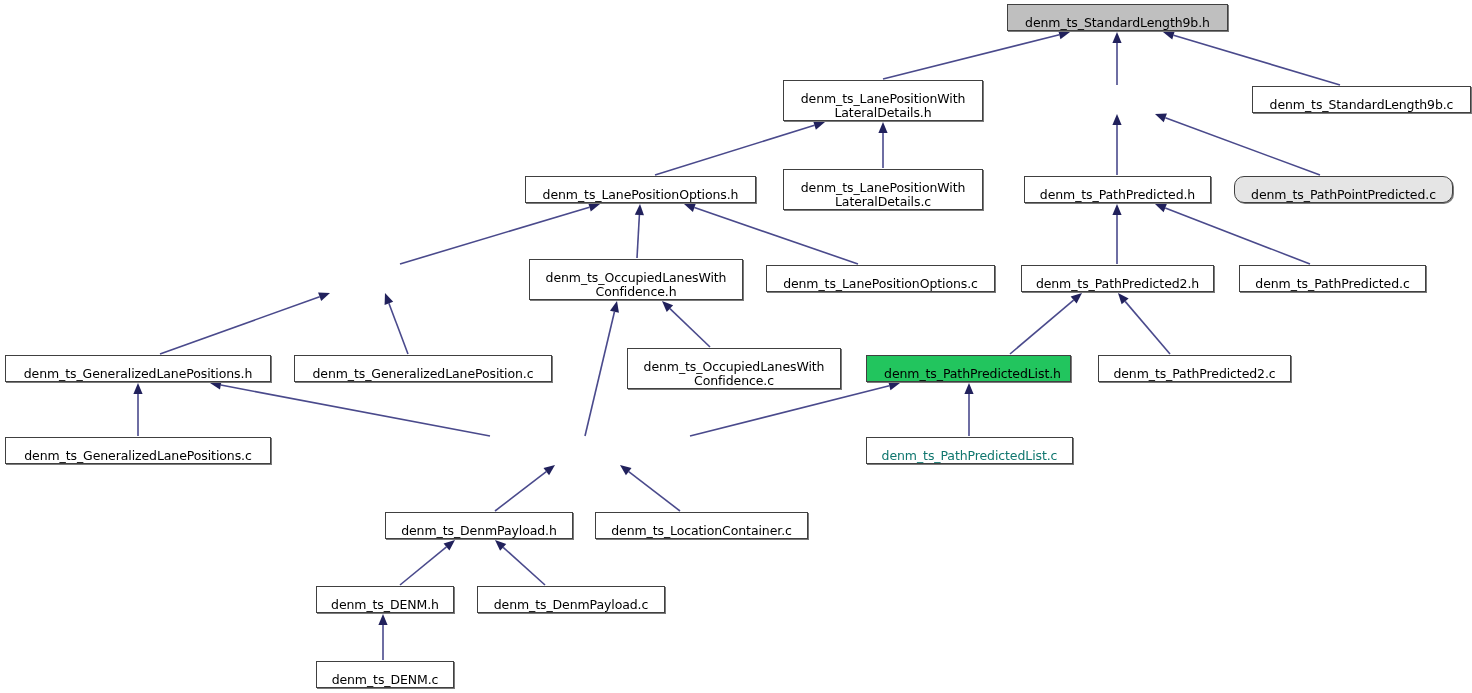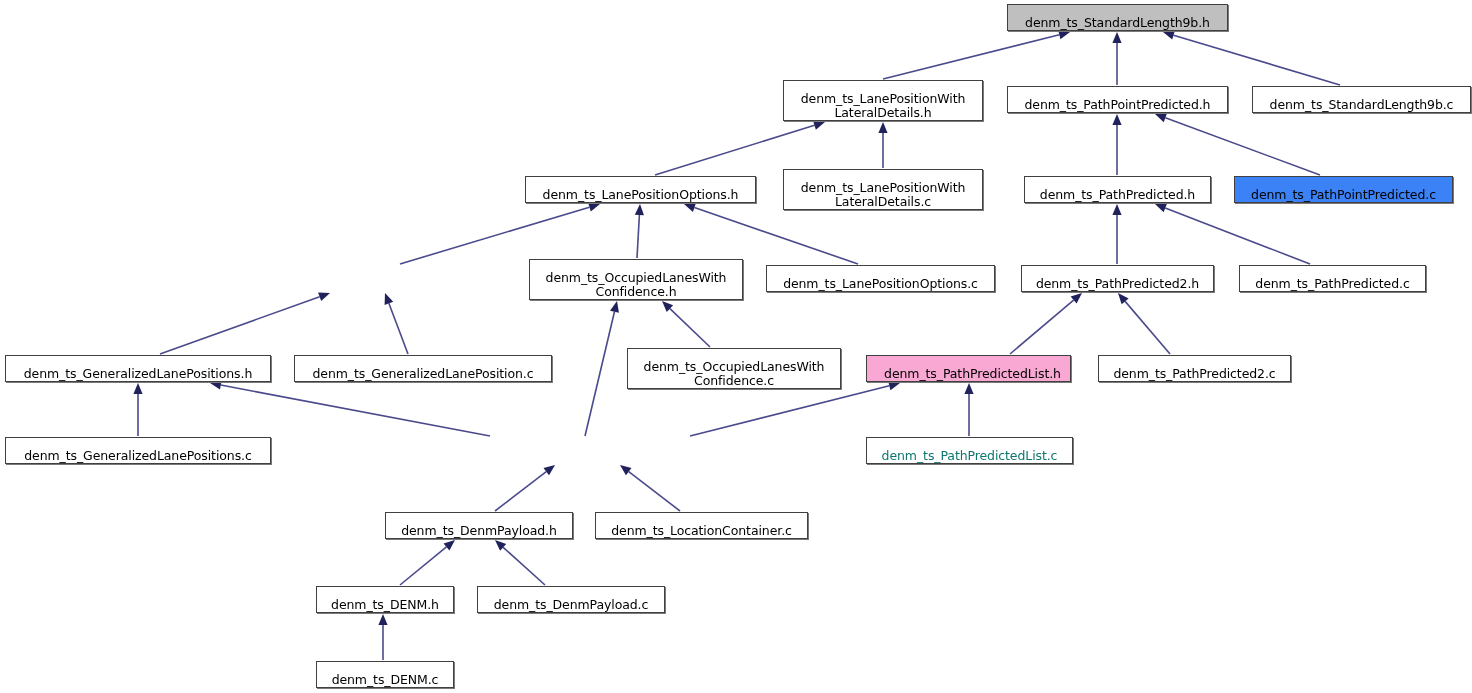--- a/index.html
+++ b/index.html
@@ -168,37 +168,36 @@
       </g>
       <g>
         <line x1="383" y1="660" x2="383.00" y2="625.00" stroke="#4a4a8c" stroke-width="1.6"></line>
         <polygon points="383,614 387.60,625.00 378.40,625.00" fill="#21215c"></polygon>
       </g>
     </svg>
   <div id="node-layer">
       <div class="graph-node root" title="denm_ts_StandardLength9b.h" style="left: 1007px; top: 4px; width: 221px; height: 27px; background: rgb(191, 191, 191); border-color: rgb(64, 64, 64); color: rgb(0, 0, 0);"><span class="node-label">denm_ts_StandardLength9b.h</span></div>
       <div class="graph-node" title="denm_ts_LanePositionWithLateralDetails.h" style="left: 783px; top: 80px; width: 200px; height: 41px; background: rgb(255, 255, 255); border-color: rgb(64, 64, 64); color: rgb(0, 0, 0);"><span class="node-label">denm_ts_LanePositionWith
 LateralDetails.h</span></div>
-      <div class="graph-node" title="denm_ts_PathPointPredicted.h" style="left: 1007px; top: 86px; width: 221px; height: 27px; background: rgb(255, 255, 255); border-color: rgb(64, 64, 64); color: rgb(0, 0, 0);"><span class="node-label">denm_ts_PathPointPredicted.h</span></div>
       <div class="graph-node" title="denm_ts_StandardLength9b.c" style="left: 1252px; top: 86px; width: 219px; height: 27px; background: rgb(255, 255, 255); border-color: rgb(64, 64, 64); color: rgb(0, 0, 0);"><span class="node-label">denm_ts_StandardLength9b.c</span></div>
       <div class="graph-node" title="denm_ts_LanePositionOptions.h" style="left: 525px; top: 176px; width: 231px; height: 27px; background: rgb(255, 255, 255); border-color: rgb(64, 64, 64); color: rgb(0, 0, 0);"><span class="node-label">denm_ts_LanePositionOptions.h</span></div>
       <div class="graph-node" title="denm_ts_LanePositionWithLateralDetails.c" style="left: 783px; top: 169px; width: 200px; height: 41px; background: rgb(255, 255, 255); border-color: rgb(64, 64, 64); color: rgb(0, 0, 0);"><span class="node-label">denm_ts_LanePositionWith
 LateralDetails.c</span></div>
       <div class="graph-node" title="denm_ts_PathPredicted.h" style="left: 1024px; top: 176px; width: 187px; height: 27px; background: rgb(255, 255, 255); border-color: rgb(64, 64, 64); color: rgb(0, 0, 0);"><span class="node-label">denm_ts_PathPredicted.h</span></div>
-      <div class="graph-node" title="denm_ts_PathPointPredicted.c" style="left: 1234px; top: 176px; width: 219px; height: 27px; background: #3b82f6; border-color: rgb(64, 64, 64); color: rgb(0, 0, 0);"><span class="node-label">denm_ts_PathPointPredicted.c</span></div>
+      <div class="graph-node" title="denm_ts_PathPointPredicted.c" style="left: 1234px; top: 176px; width: 219px; height: 27px; background: #e5e5e5; border-color: rgb(64, 64, 64); color: rgb(0, 0, 0); border-radius: 10px;"><span class="node-label">denm_ts_PathPointPredicted.c</span></div>
       <div class="graph-node" title="denm_ts_OccupiedLanesWithConfidence.h" style="left: 529px; top: 259px; width: 214px; height: 41px; background: rgb(255, 255, 255); border-color: rgb(64, 64, 64); color: rgb(0, 0, 0);"><span class="node-label">denm_ts_OccupiedLanesWith
 Confidence.h</span></div>
       <div class="graph-node" title="denm_ts_LanePositionOptions.c" style="left: 766px; top: 265px; width: 229px; height: 27px; background: rgb(255, 255, 255); border-color: rgb(64, 64, 64); color: rgb(0, 0, 0);"><span class="node-label">denm_ts_LanePositionOptions.c</span></div>
       <div class="graph-node" title="denm_ts_PathPredicted2.h" style="left: 1021px; top: 265px; width: 193px; height: 27px; background: rgb(255, 255, 255); border-color: rgb(64, 64, 64); color: rgb(0, 0, 0);"><span class="node-label">denm_ts_PathPredicted2.h</span></div>
       <div class="graph-node" title="denm_ts_GeneralizedLanePositions.h" style="left: 5px; top: 355px; width: 266px; height: 27px; background: rgb(255, 255, 255); border-color: rgb(64, 64, 64); color: rgb(0, 0, 0);"><span class="node-label">denm_ts_GeneralizedLanePositions.h</span></div>
       <div class="graph-node" title="denm_ts_PathPredicted.c" style="left: 1239px; top: 265px; width: 187px; height: 27px; background: rgb(255, 255, 255); border-color: rgb(64, 64, 64); color: rgb(0, 0, 0);"><span class="node-label">denm_ts_PathPredicted.c</span></div>
       <div class="graph-node" title="denm_ts_GeneralizedLanePosition.c" style="left: 294px; top: 355px; width: 258px; height: 27px; background: rgb(255, 255, 255); border-color: rgb(64, 64, 64); color: rgb(0, 0, 0);"><span class="node-label">denm_ts_GeneralizedLanePosition.c</span></div>
       <div class="graph-node" title="denm_ts_OccupiedLanesWithConfidence.c" style="left: 627px; top: 348px; width: 214px; height: 41px; background: rgb(255, 255, 255); border-color: rgb(64, 64, 64); color: rgb(0, 0, 0);"><span class="node-label">denm_ts_OccupiedLanesWith
 Confidence.c</span></div>
-      <div class="graph-node" title="denm_ts_PathPredictedList.h" style="left: 866px; top: 355px; width: 205px; height: 27px; background: #f9a8d4; border-color: rgb(64, 64, 64); color: rgb(0, 0, 0); padding-left: 8px;"><span class="node-label">denm_ts_PathPredictedList.h</span></div>
+      <div class="graph-node" title="denm_ts_PathPredictedList.h" style="left: 866px; top: 355px; width: 205px; height: 27px; background: #22c55e; border-color: rgb(64, 64, 64); color: rgb(0, 0, 0); padding-left: 8px;"><span class="node-label">denm_ts_PathPredictedList.h</span></div>
       <div class="graph-node" title="denm_ts_PathPredicted2.c" style="left: 1098px; top: 355px; width: 193px; height: 27px; background: rgb(255, 255, 255); border-color: rgb(64, 64, 64); color: rgb(0, 0, 0);"><span class="node-label">denm_ts_PathPredicted2.c</span></div>
       <div class="graph-node" title="denm_ts_GeneralizedLanePositions.c" style="left: 5px; top: 437px; width: 266px; height: 27px; background: rgb(255, 255, 255); border-color: rgb(64, 64, 64); color: rgb(0, 0, 0);"><span class="node-label">denm_ts_GeneralizedLanePositions.c</span></div>
       <div class="graph-node" title="denm_ts_PathPredictedList.c" style="left: 866px; top: 437px; width: 207px; height: 27px; background: rgb(255, 255, 255); border-color: rgb(64, 64, 64); color: #0f766e;"><span class="node-label">denm_ts_PathPredictedList.c</span></div>
       <div class="graph-node" title="denm_ts_DenmPayload.h" style="left: 385px; top: 512px; width: 188px; height: 27px; background: rgb(255, 255, 255); border-color: rgb(64, 64, 64); color: rgb(0, 0, 0);"><span class="node-label">denm_ts_DenmPayload.h</span></div>
       <div class="graph-node" title="denm_ts_LocationContainer.c" style="left: 595px; top: 512px; width: 213px; height: 27px; background: rgb(255, 255, 255); border-color: rgb(64, 64, 64); color: rgb(0, 0, 0);"><span class="node-label">denm_ts_LocationContainer.c</span></div>
       <div class="graph-node" title="denm_ts_DENM.h" style="left: 316px; top: 586px; width: 138px; height: 27px; background: rgb(255, 255, 255); border-color: rgb(64, 64, 64); color: rgb(0, 0, 0);"><span class="node-label">denm_ts_DENM.h</span></div>
       <div class="graph-node" title="denm_ts_DenmPayload.c" style="left: 477px; top: 586px; width: 188px; height: 27px; background: rgb(255, 255, 255); border-color: rgb(64, 64, 64); color: rgb(0, 0, 0);"><span class="node-label">denm_ts_DenmPayload.c</span></div>
       <div class="graph-node" title="denm_ts_DENM.c" style="left: 316px; top: 661px; width: 138px; height: 27px; background: rgb(255, 255, 255); border-color: rgb(64, 64, 64); color: rgb(0, 0, 0);"><span class="node-label">denm_ts_DENM.c</span></div>
     </div>
 </div>

